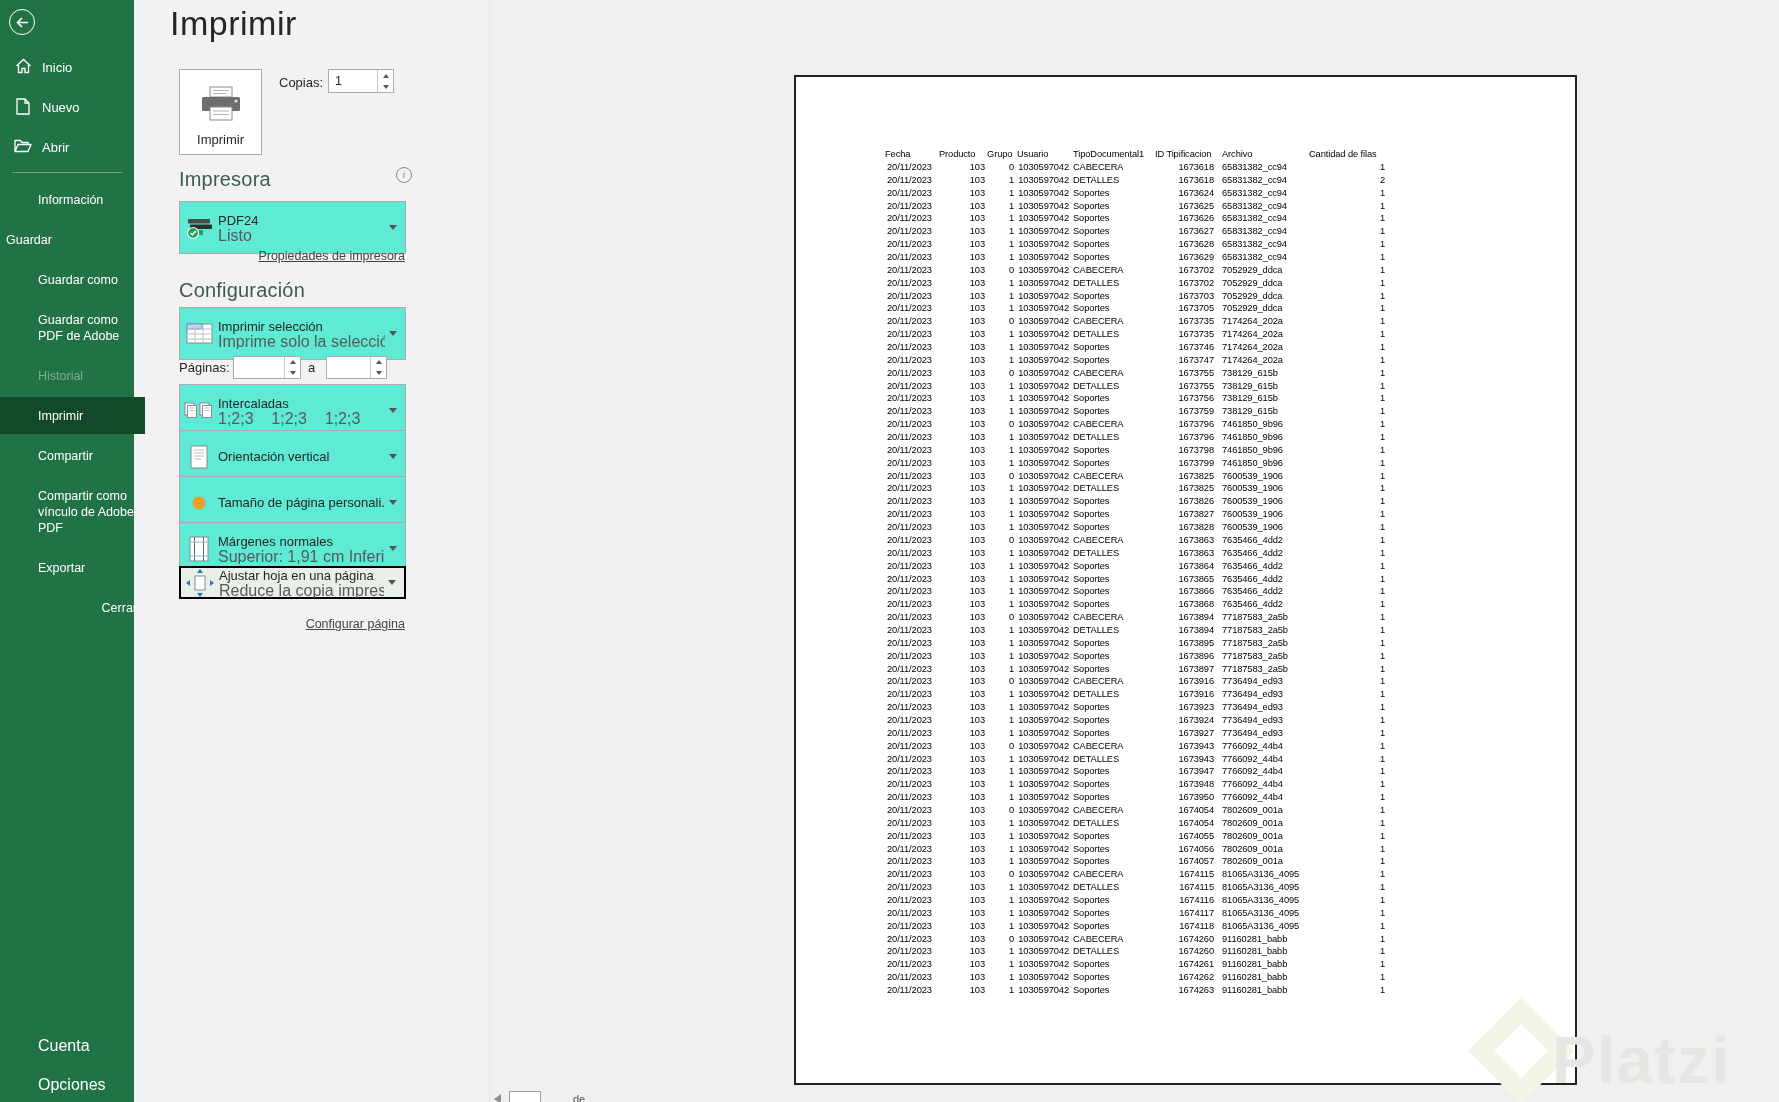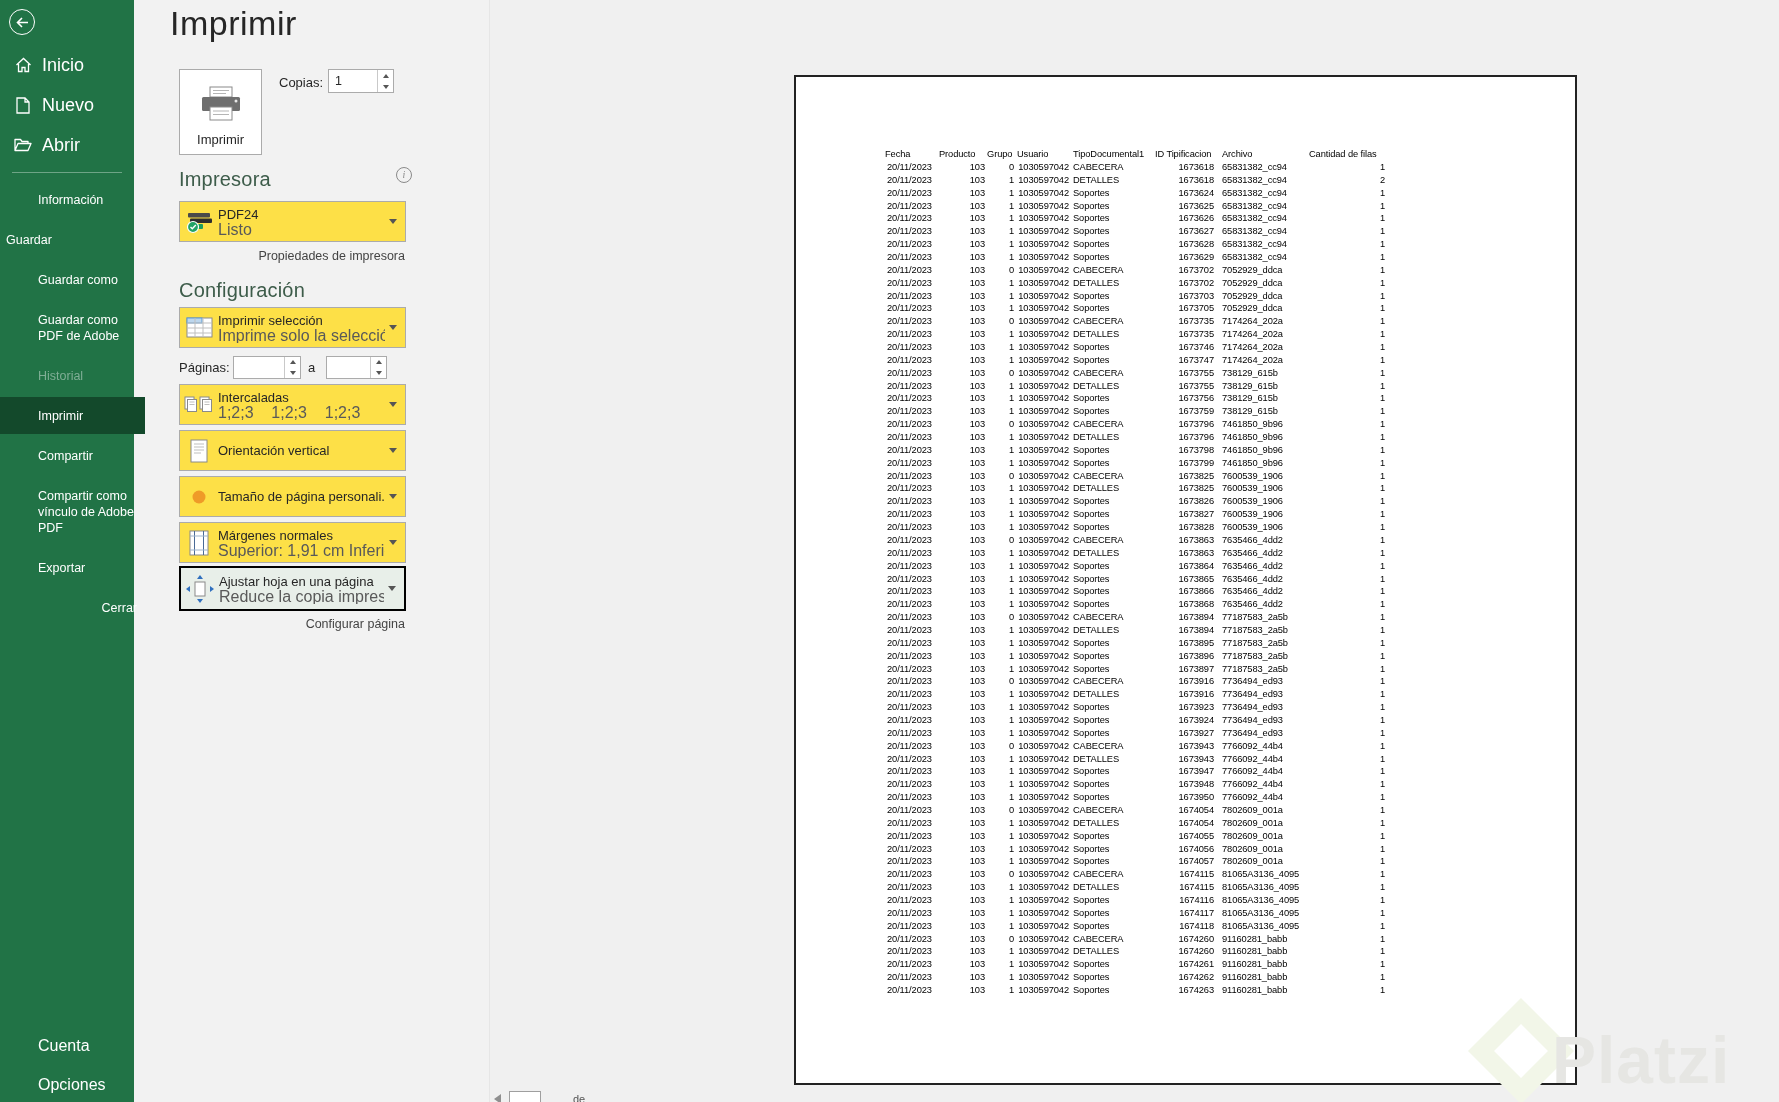--- a/index.html
+++ b/index.html
@@ -1,21 +1,21 @@
 <!DOCTYPE html>
 <html><head>
 <meta charset="utf-8">
 <style>
   html,body{margin:0;padding:0;}
   body{width:1779px;height:1102px;overflow:hidden;font-family:"Liberation Sans",sans-serif;background:#f2f2f2;position:relative;}
   
   #sidebar{position:absolute;left:0;top:0;width:134px;height:1102px;background:#217346;z-index:10;}
   #back-btn{position:absolute;left:9px;top:9px;width:24px;height:24px;border:1.6px solid #fff;border-radius:50%;display:flex;align-items:center;justify-content:center;cursor:pointer;}
   #back-btn svg{display:block;}
-  .side-top-item{position:absolute;left:14px;display:flex;align-items:center;gap:10px;color:#fff;font-size:18px;height:20px;cursor:pointer;}
+  .side-top-item{position:absolute;left:14px;display:flex;align-items:flex-end;gap:10px;color:#fff;font-size:13px;height:20px;cursor:pointer;}
   .side-top-item .icon{width:18px;height:18px;display:flex;align-items:center;justify-content:center;}
   #side-divider{position:absolute;left:12px;top:172px;width:110px;height:1px;background:rgba(255,255,255,.35);}
   .side-menu-item{position:absolute;left:0;width:145px;box-sizing:border-box;padding-left:38px;padding-right:8px;color:#fff;font-size:12.5px;line-height:16px;cursor:pointer;}
   .side-menu-item.disabled{color:#7fae95;cursor:default;}
   .side-menu-item.selected{background:#13492b;display:flex;align-items:center;height:37px;}
   .side-bottom-item{position:absolute;left:38px;color:#fff;font-size:16px;cursor:pointer;}
   
   #preview-region{position:absolute;left:490px;top:0;width:1289px;height:1102px;background:#f0f0f0;}
   #content-divider{position:absolute;left:489px;top:0;width:1px;height:1102px;background:#e6e6e6;}
   #page-title{position:absolute;left:170px;top:4px;font-size:34px;font-weight:300;color:#262626;letter-spacing:.5px;}
@@ -28,28 +28,28 @@
   .spinbox input{border:0;outline:0;width:calc(100% - 17px);height:100%;font-family:inherit;font-size:12.5px;color:#262626;padding:0 0 0 6px;background:transparent;}
   .spin{position:absolute;top:0;right:0;width:15px;height:100%;border-left:1px solid #c9c9c9;display:flex;flex-direction:column;}
   .spin>div{flex:1;display:flex;align-items:center;justify-content:center;cursor:pointer;}
   .chev-up{width:0;height:0;border-left:3.5px solid transparent;border-right:3.5px solid transparent;border-bottom:4px solid #555;}
   .chev-dn{width:0;height:0;border-left:3.5px solid transparent;border-right:3.5px solid transparent;border-top:4px solid #555;}
   #copies-box{left:328px;top:69px;width:66px;height:24px;}
   
   .section-heading{position:absolute;left:179px;font-size:20px;font-weight:300;color:#3d5c4a;letter-spacing:.2px;}
   #info-icon{position:absolute;left:396px;top:167px;width:14px;height:14px;border:1px solid #8a8a8a;border-radius:50%;color:#8a8a8a;font-size:10px;line-height:14px;text-align:center;font-style:italic;font-family:"Liberation Serif",serif;}
   
-  .dd{position:absolute;left:179px;width:227px;height:41px;background:#fde047;border:1px solid #ababab;box-sizing:border-box;display:flex;align-items:center;cursor:pointer;}
+  .dd{position:absolute;left:179px;width:227px;height:53px;background:#5eead4;border:1px solid #ababab;box-sizing:border-box;display:flex;align-items:center;cursor:pointer;}
   .dd .icon{width:38px;display:flex;align-items:center;justify-content:center;flex:none;}
   .dd .txt{flex:1;min-width:0;overflow:hidden;}
   .dd .t1{font-size:13px;color:#262626;white-space:pre;line-height:16px;}
   .dd .t2{font-size:16px;color:#595959;white-space:pre;line-height:14px;}
   .dd .dd-arrow{flex:none;width:0;height:0;border-left:4.5px solid transparent;border-right:4.5px solid transparent;border-top:5px solid #555;margin-right:8px;margin-left:4px;}
   .dd.hl{border:2px solid #000;background:#e8efe9;}
-  .link{position:absolute;font-size:12.5px;color:#444;cursor:pointer;text-align:right;}
+  .link{position:absolute;font-size:12.5px;color:#444;text-decoration:underline;cursor:pointer;text-align:right;}
   #pages-label{position:absolute;left:179px;top:360px;font-size:13px;color:#262626;}
   #pages-a{position:absolute;left:308px;top:360px;font-size:13px;color:#262626;}
   
   #sheet{position:absolute;left:794px;top:75px;width:783px;height:1010px;background:#fff;border:2px solid #222;box-sizing:border-box;z-index:1;}
   #ptable{position:absolute;left:0;top:0;width:100%;height:100%;font-size:9.3px;letter-spacing:-.1px;color:#000;margin-left:21px;}
   .thead{position:absolute;left:0;top:71px;width:100%;height:13px;}
   #tbody{position:absolute;left:0;top:84px;width:100%;}
   .trow{position:relative;height:12.87px;}
   .cell{position:absolute;top:0;white-space:nowrap;line-height:12.87px;}
   .c0{left:70px;width:60px;text-align:left;}
@@ -293,21 +293,21 @@
       <path d="M1 6 h18 M1 20 h18" stroke="#9db3cc"></path>
     </svg>
   </span>
   <span class="txt">
     <div class="t1">Márgenes normales</div>
     <div class="t2">Superior: 1,91 cm Inferior: 1,...</div>
   </span>
   <span class="dd-arrow"></span>
 </div>
 
-<div class="dd hl" style="top:566px;height:45px;">
+<div class="dd hl" style="top:566px;height:33px;">
   <span class="icon">
     <svg width="30" height="28" viewBox="0 0 30 28">
       <rect x="10" y="7" width="10" height="14" fill="#fff" stroke="#8a8a8a"></rect>
       <g fill="#2f6fbe">
         <path d="M15 0 l3 4 h-6 z"></path>
         <path d="M15 28 l-3 -4 h6 z"></path>
         <path d="M1 14 l4 -3 v6 z"></path>
         <path d="M29 14 l-4 -3 v6 z"></path>
       </g>
     </svg>

